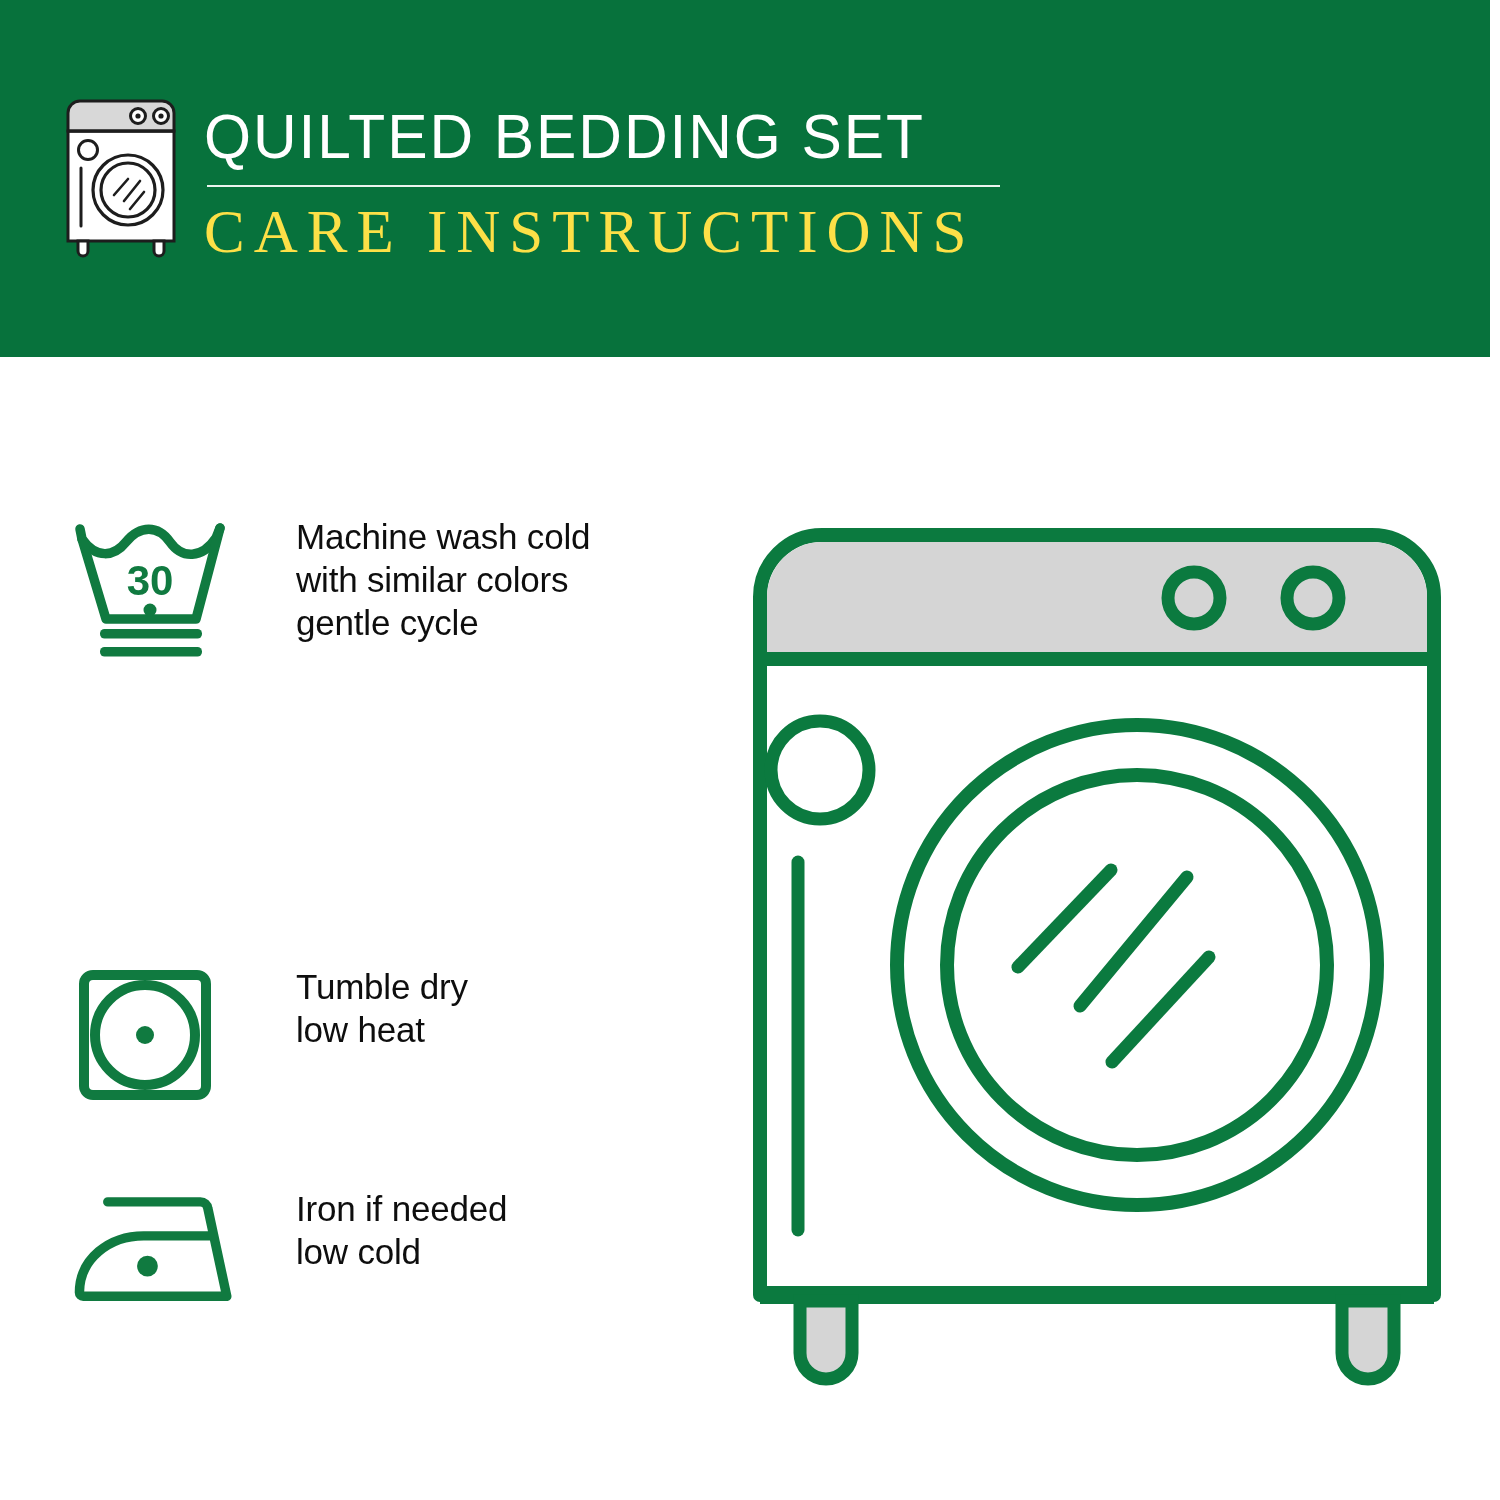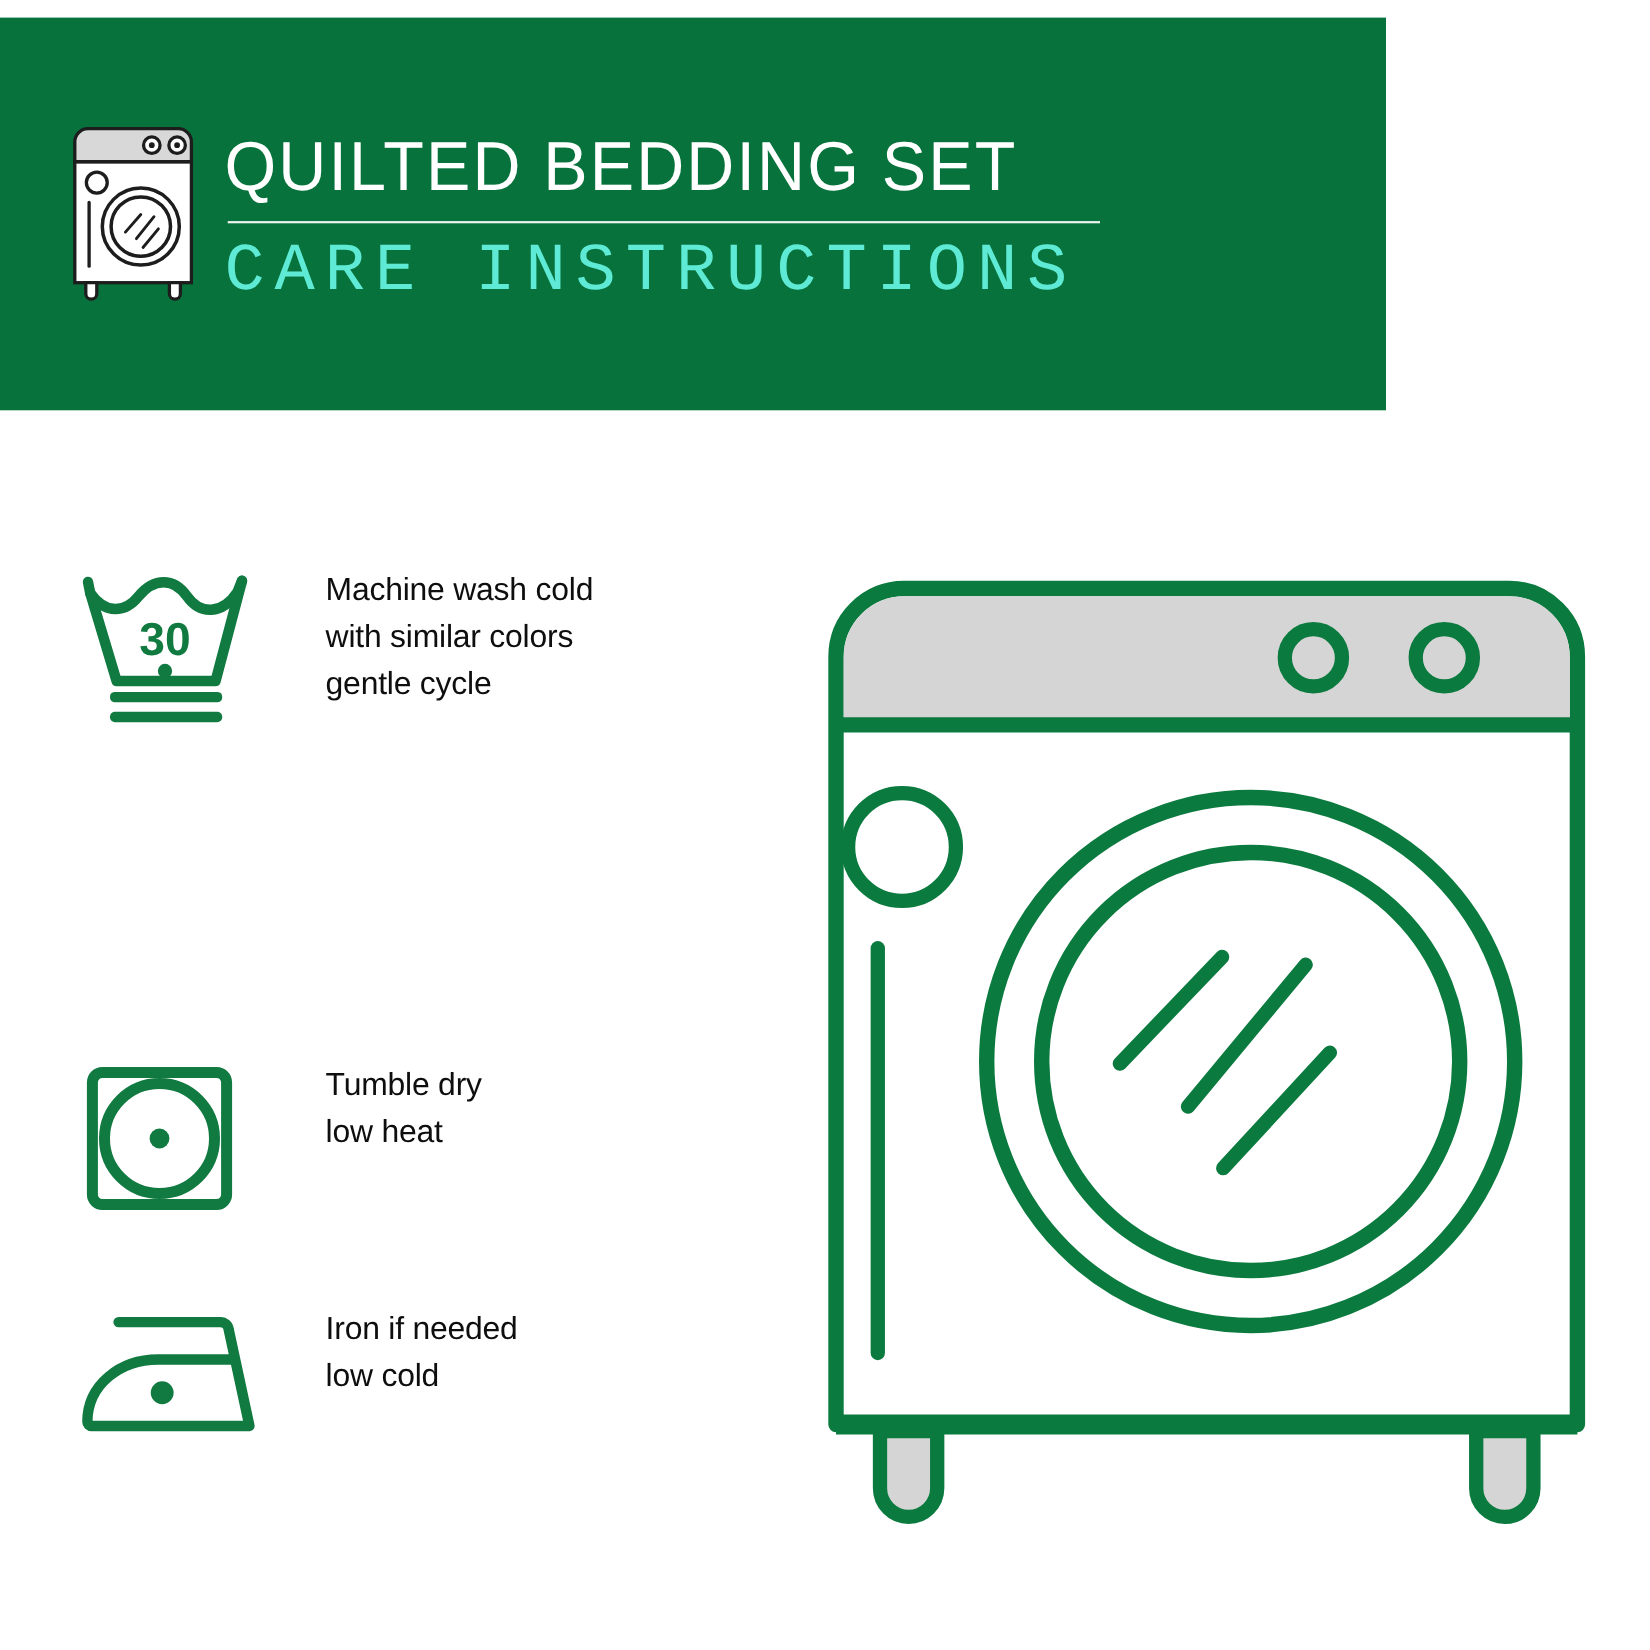--- a/index.html
+++ b/index.html
@@ -16,22 +16,22 @@
     width: 1500px;
     height: 1500px;
     background: #ffffff;
     overflow: hidden;
   }
 
   
   #header {
     position: absolute;
     left: 0;
-    top: 16px;
-    width: 1260px;
+    top: 0;
+    width: 1490px;
     height: 357px;
     background: #07723c;
   }
   #header-inner {
     position: absolute;
     left: 62px;
     top: 95px;
     display: flex;
     align-items: flex-start;
   }
@@ -57,22 +57,22 @@
     transform-origin: left center;
   }
   .title-rule {
     height: 2px;
     background: #ffffff;
     width: 793px;
     margin: 14px 0 12px 3px;
     opacity: 0.92;
   }
   .title-sub {
-    font-family: Liberation Mono, monospace;
-    color: #5eead4;
+    font-family: Liberation Serif, serif;
+    color: #fde047;
     font-size: 61px;
     line-height: 66px;
     font-weight: 400;
     letter-spacing: 9.0px;
     white-space: nowrap;
   }
 
   
   #care-list {
     position: absolute;
@@ -94,21 +94,21 @@
   .care-icon {
     flex: 0 0 auto;
     width: 170px;
     display: flex;
     align-items: center;
     justify-content: flex-start;
   }
   .care-label {
     font-family: "Liberation Sans", sans-serif;
     color: #0e0e0e;
-    font-size: 29px;
+    font-size: 35px;
     line-height: 43px;
     font-weight: 400;
     letter-spacing: -0.2px;
     white-space: pre-line;
     margin-left: 56px;
   }
 
   
   #washer-illustration {
     position: absolute;

